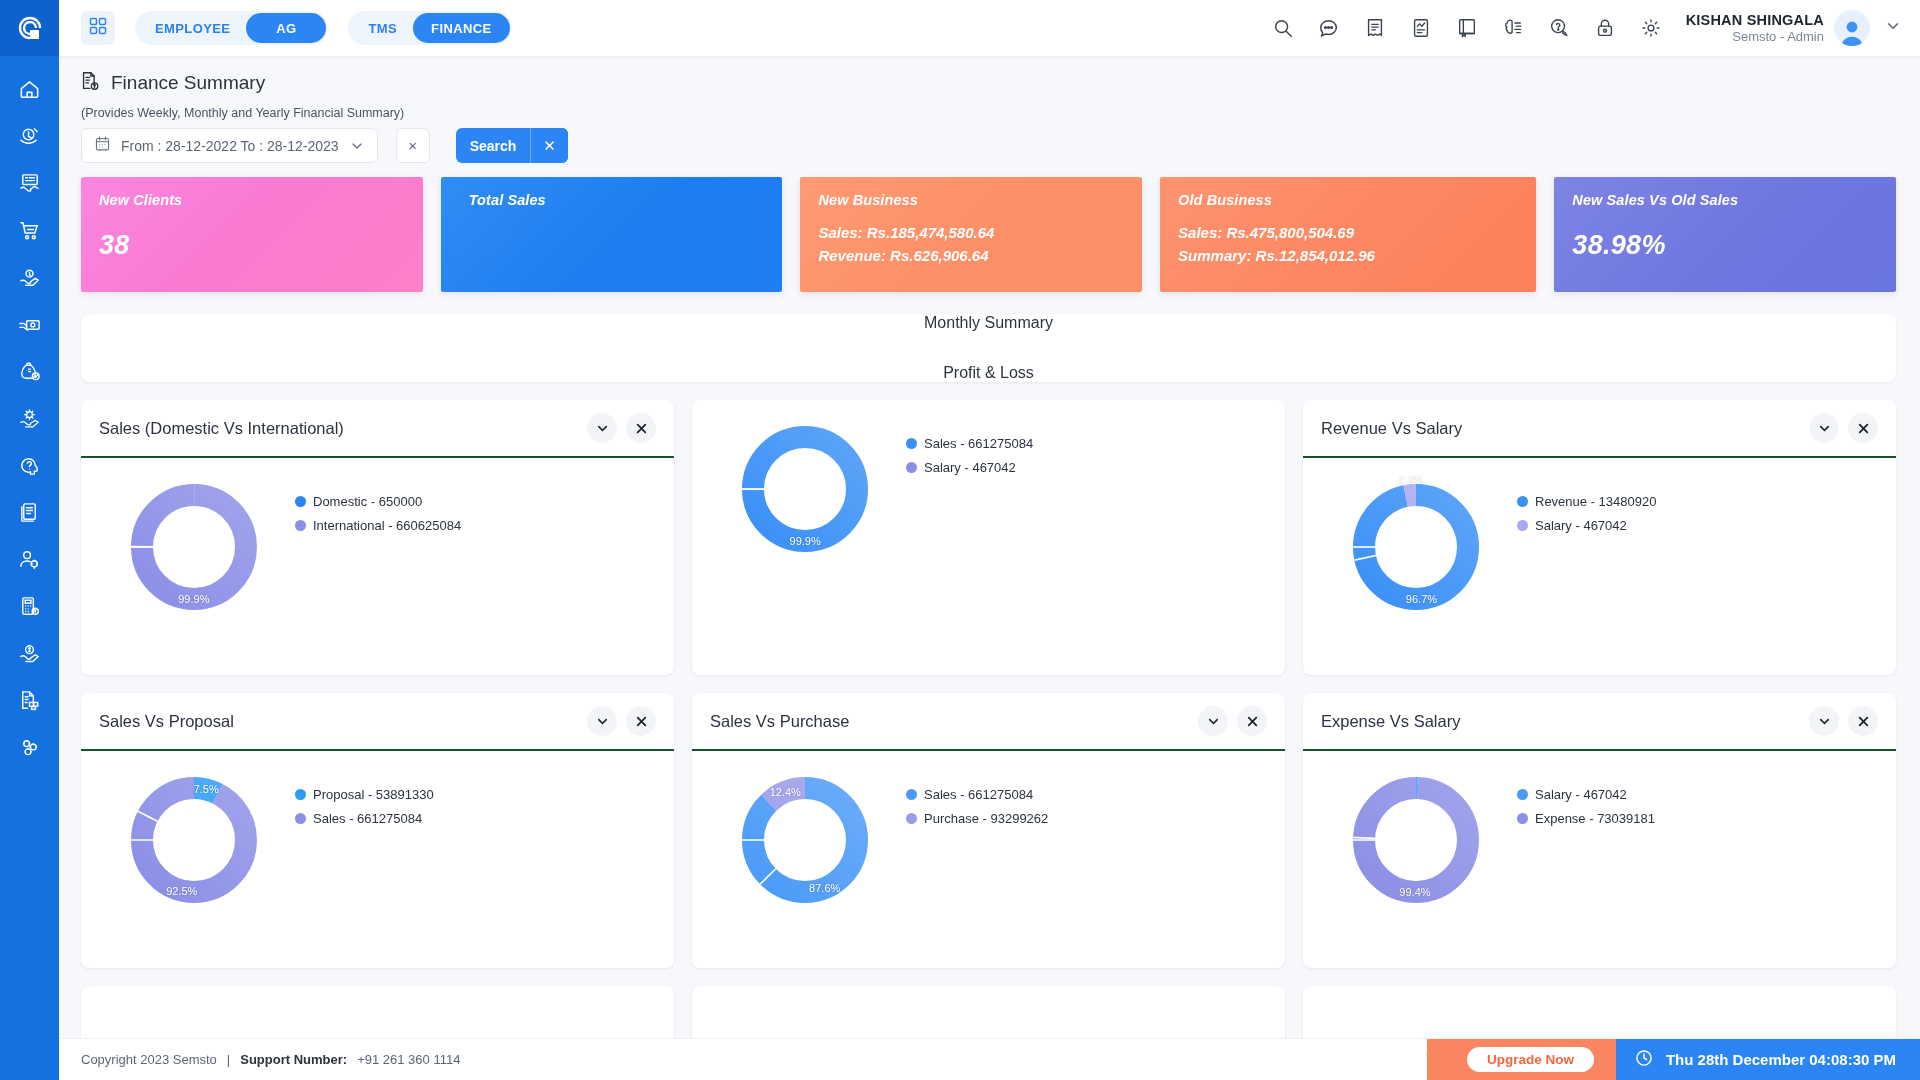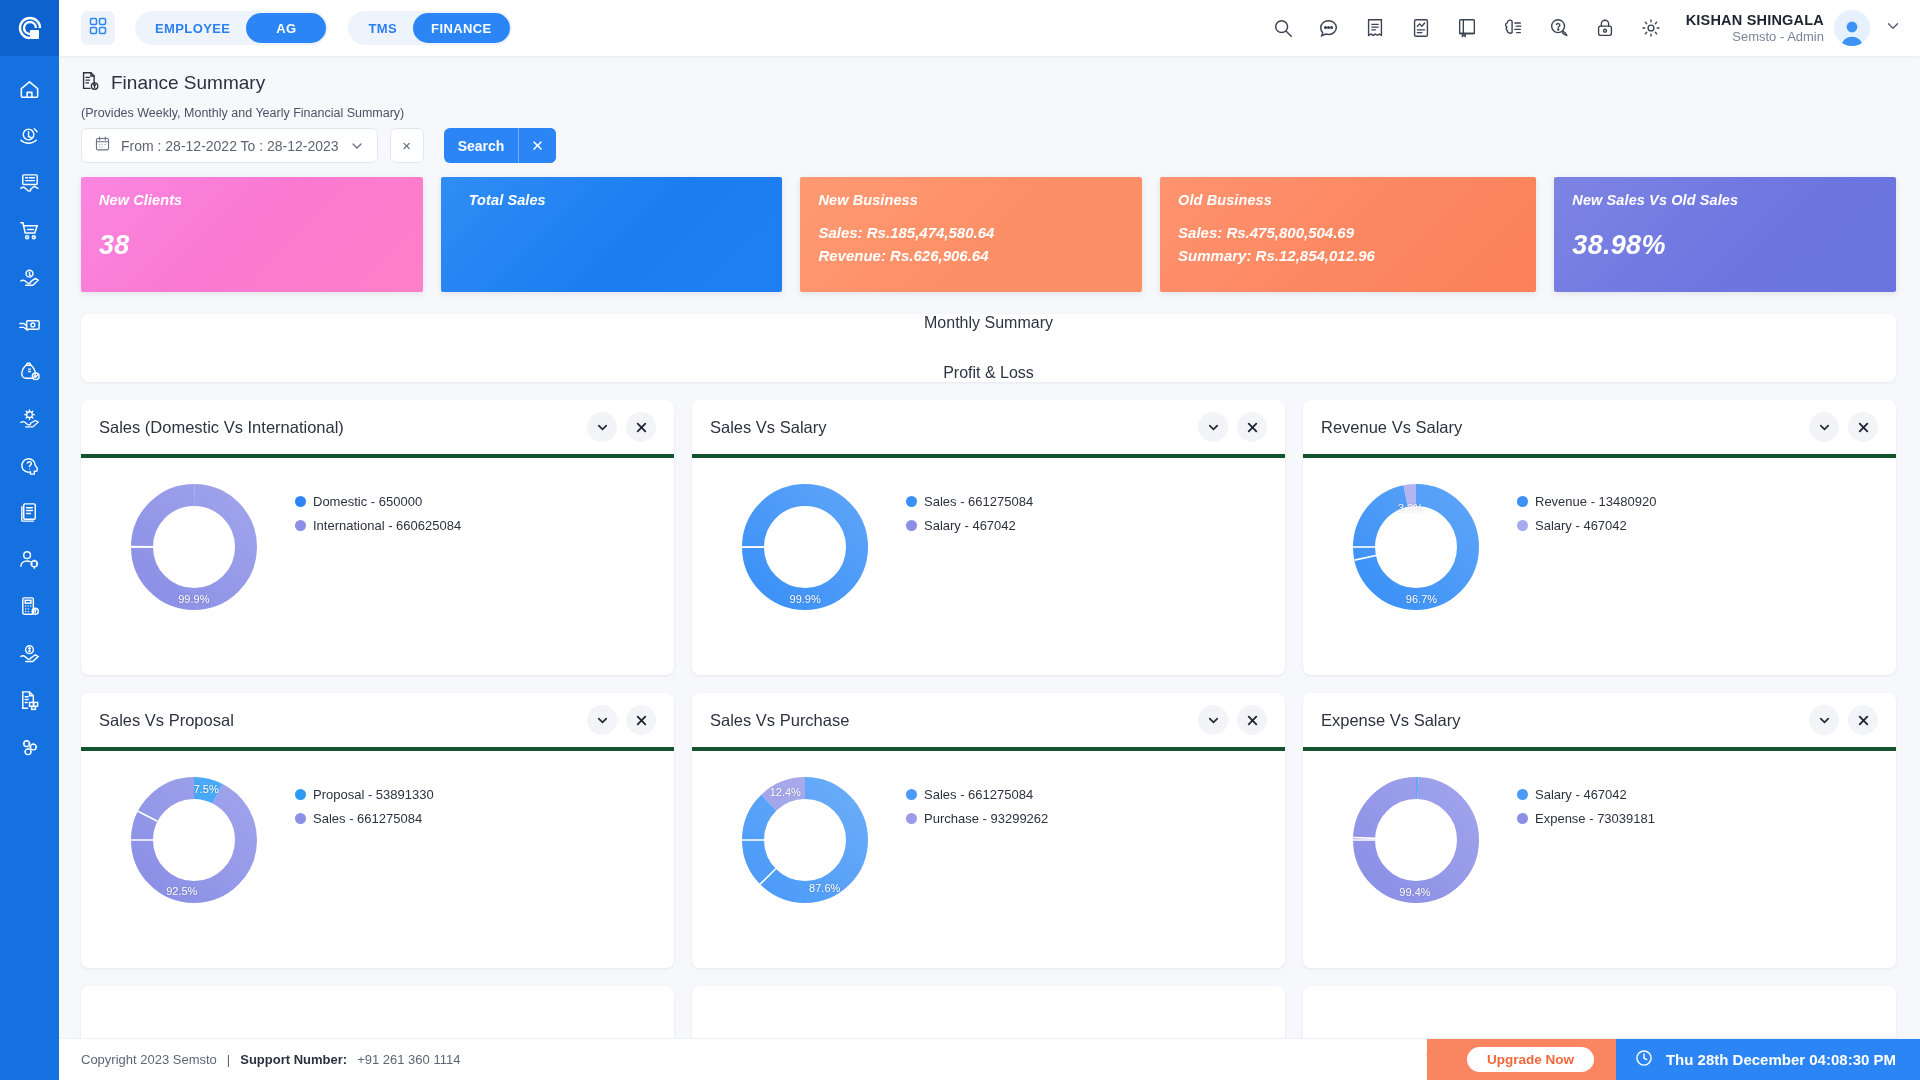--- a/index.html
+++ b/index.html
@@ -89,21 +89,21 @@
     position: absolute; left: 59px; top: 56px;
     width: 1861px; height: 1024px;
     background: #f7f8fb;
     overflow: hidden;
   }
   #page-head { padding: 14px 0 0 20px; display:flex; align-items:center; gap:10px;}
   #page-title { font-size: 19px; color: #2b3240; font-weight: 400; }
   #page-sub { font-size: 12.5px; color: #4b5362; padding: 10px 0 0 22px; }
 
   
-  #filter-row { display: flex; align-items: center; padding: 8px 0 0 22px; gap: 12px; }
+  #filter-row { display: flex; align-items: center; padding: 8px 0 0 22px; gap: 18px; }
   #date-field {
     display: flex; align-items: center; gap: 10px;
     height: 35px; background: #fff; border: 1px solid #e2e7ef;
     border-radius: 6px; padding: 0 12px; min-width: 282px;
     cursor: pointer;
   }
   #date-value { font-size: 14px; color: #5c6575; white-space: nowrap; }
   #clear-btn {
     width: 34px; height: 35px; background: #fff; border: 1px solid #e2e7ef;
     border-radius: 6px; display:flex; align-items:center; justify-content:center;
@@ -154,21 +154,21 @@
     gap: 18px; padding: 18px 24px 0 22px;
   }
   .chart-card {
     background: #fff; border-radius: 8px;
     box-shadow: 0 1px 3px rgba(20,30,60,.08);
     height: 275px; display: flex; flex-direction: column;
   }
   .chart-card.stub { height: 60px; overflow:hidden; }
   .card-head {
     height: 58px; display:flex; align-items:center;
-    padding: 0 18px; border-bottom: 4px solid #14532d; text-align: center;
+    padding: 0 18px; border-bottom: 2px solid #14532d; text-align: center;
   }
   .card-title { font-size: 16.5px; color: #2c333f; }
   .card-actions { margin-left:auto; display:flex; gap:9px; }
   .c-btn {
     width: 30px; height: 30px; border-radius: 50%; background:#f2f4f7;
     display:flex; align-items:center; justify-content:center;
     cursor:pointer; color:#1f2733; font-size:14px; font-weight:700;
   }
   .card-body { flex:1; display:flex; align-items:flex-start; padding: 14px 18px 0 18px; }
   .donut-wrap { width: 190px; display:flex; justify-content:center; padding-top: 6px; }
@@ -598,35 +598,20 @@
               <span class="legend-text">Domestic - 650000</span>
             </div>
             <div class="legend-row">
               <span class="legend-dot" style="background: rgb(139, 143, 230);"></span>
               <span class="legend-text">International - 660625084</span>
             </div>
           </div>
         </div>
       </div>
       <div class="chart-card">
-        <div class="card-head">
-          <div class="card-title">Sales Vs Salary</div>
-          <div class="card-actions">
-            <div class="c-btn">
-              <svg width="15" height="15" viewBox="0 0 24 24" fill="none" stroke="currentColor" stroke-width="2.6" stroke-linecap="round">
-                <path d="M6 9l6 6 6-6"></path>
-              </svg>
-            </div>
-            <div class="c-btn">
-              <svg width="13" height="13" viewBox="0 0 24 24" fill="none" stroke="currentColor" stroke-width="3.4" stroke-linecap="round">
-                <path d="M5 5l14 14M19 5L5 19"></path>
-              </svg>
-            </div>
-          </div>
-        </div>
         <div class="card-body">
           <div class="donut-wrap">
             <div class="donut">
               <svg width="138" height="138" viewBox="0 0 138 138">
                 <defs>
                   <linearGradient id="g1_0" x1="0" y1="0" x2="1" y2="1">
                     <stop offset="0%" stop-color="#3a90f7"></stop>
                     <stop offset="100%" stop-color="#3a90f7" stop-opacity="0.82"></stop>
                   </linearGradient>
                   <linearGradient id="g1_1" x1="0" y1="0" x2="1" y2="1">
@@ -683,21 +668,21 @@
                     <stop offset="0%" stop-color="#a7aaee"></stop>
                     <stop offset="100%" stop-color="#a7aaee" stop-opacity="0.82"></stop>
                   </linearGradient>
                 </defs>
                 <circle cx="69" cy="69" r="52" fill="none" stroke="url(#g2_0)" stroke-width="22" stroke-dasharray="315.78535706547655 326.7256359733385" stroke-dashoffset="0"></circle>
                 <circle cx="69" cy="69" r="52" fill="none" stroke="url(#g2_1)" stroke-width="22" stroke-dasharray="10.940278907861948 326.7256359733385" stroke-dashoffset="-315.78535706547655"></circle>
                 <line x1="69" y1="28" x2="69" y2="6" stroke="#ffffff" stroke-width="1.6"></line>
                 <line x1="60.43750688448928" y1="28.904068639738128" x2="55.84299838348353" y2="7.389178641548831" stroke="#ffffff" stroke-width="1.6"></line>
               </svg>
               <span class="pct" style="left: 74.4601px; top: 120.713px; transform: translate(-50%, -50%);">96.7%</span>
-              <span class="pct" style="left: 63.5399px; top: 30px; transform: translate(-50%, -50%);">3.3%</span>
+              <span class="pct" style="left: 63.5399px; top: 2px; transform: translate(-50%, -50%);">3.3%</span>
             </div>
           </div>
           <div class="legend">
             <div class="legend-row">
               <span class="legend-dot" style="background: rgb(58, 144, 247);"></span>
               <span class="legend-text">Revenue - 13480920</span>
             </div>
             <div class="legend-row">
               <span class="legend-dot" style="background: rgb(167, 170, 238);"></span>
               <span class="legend-text">Salary - 467042</span>

